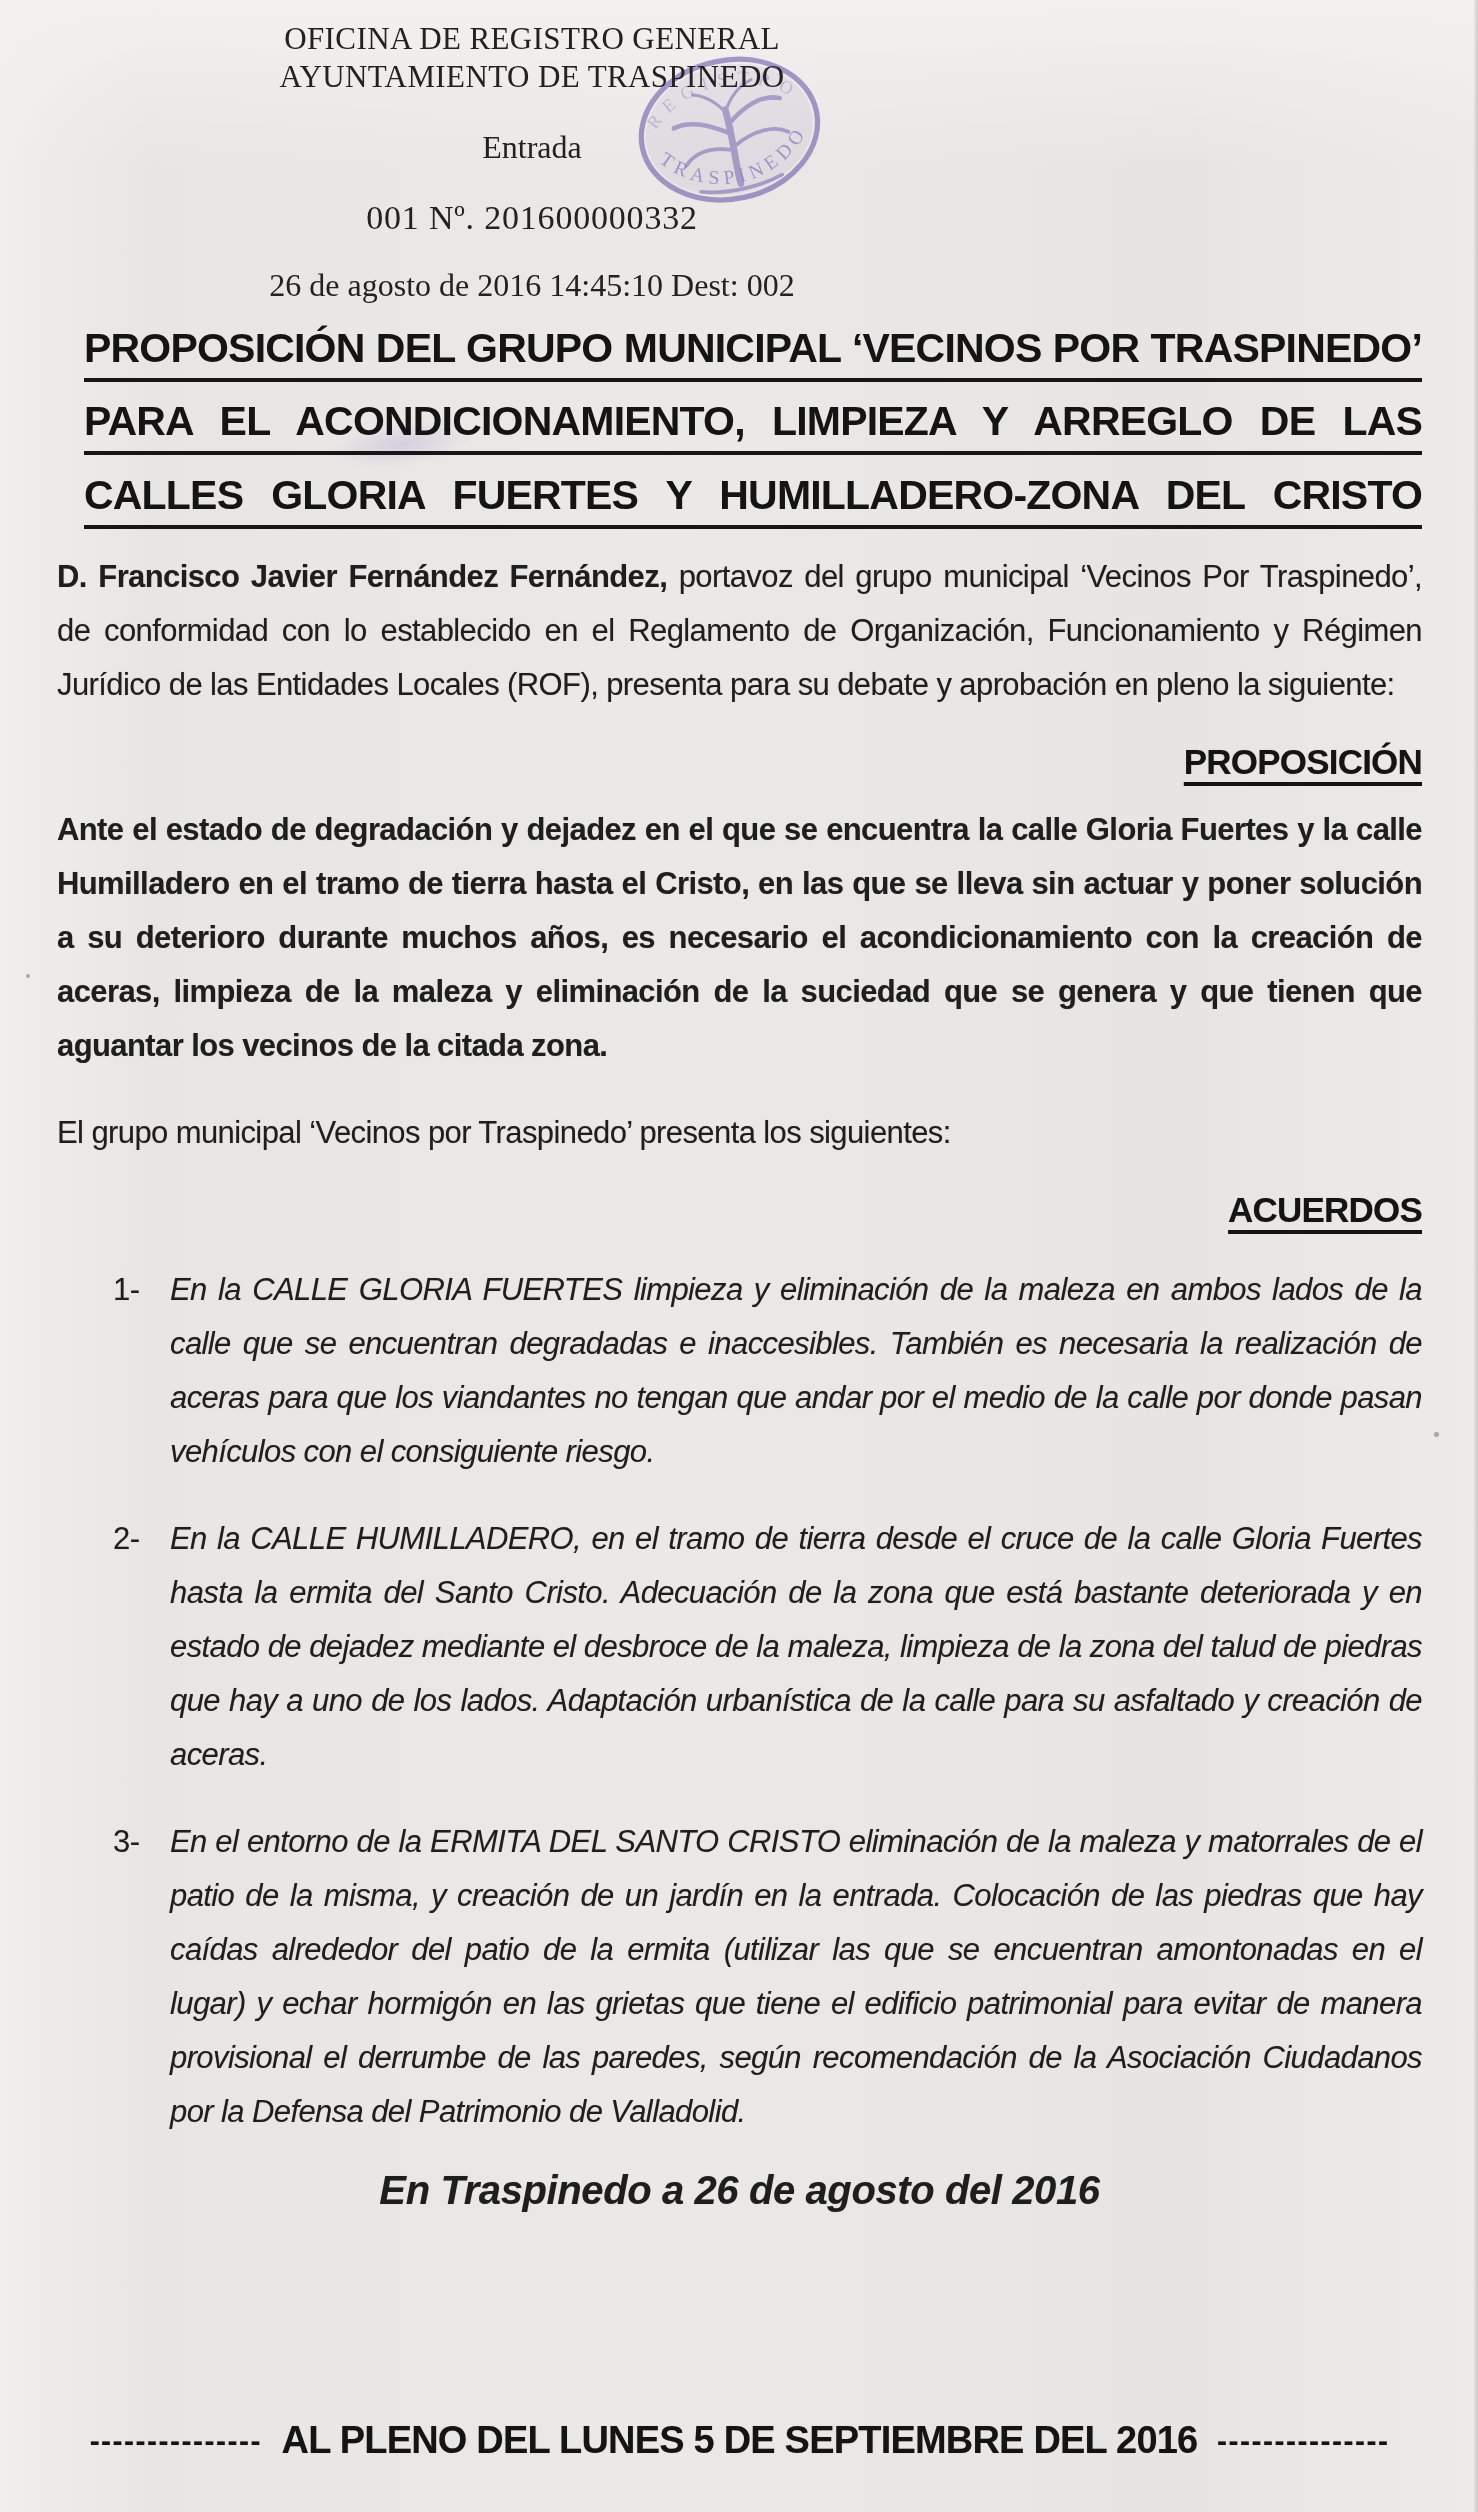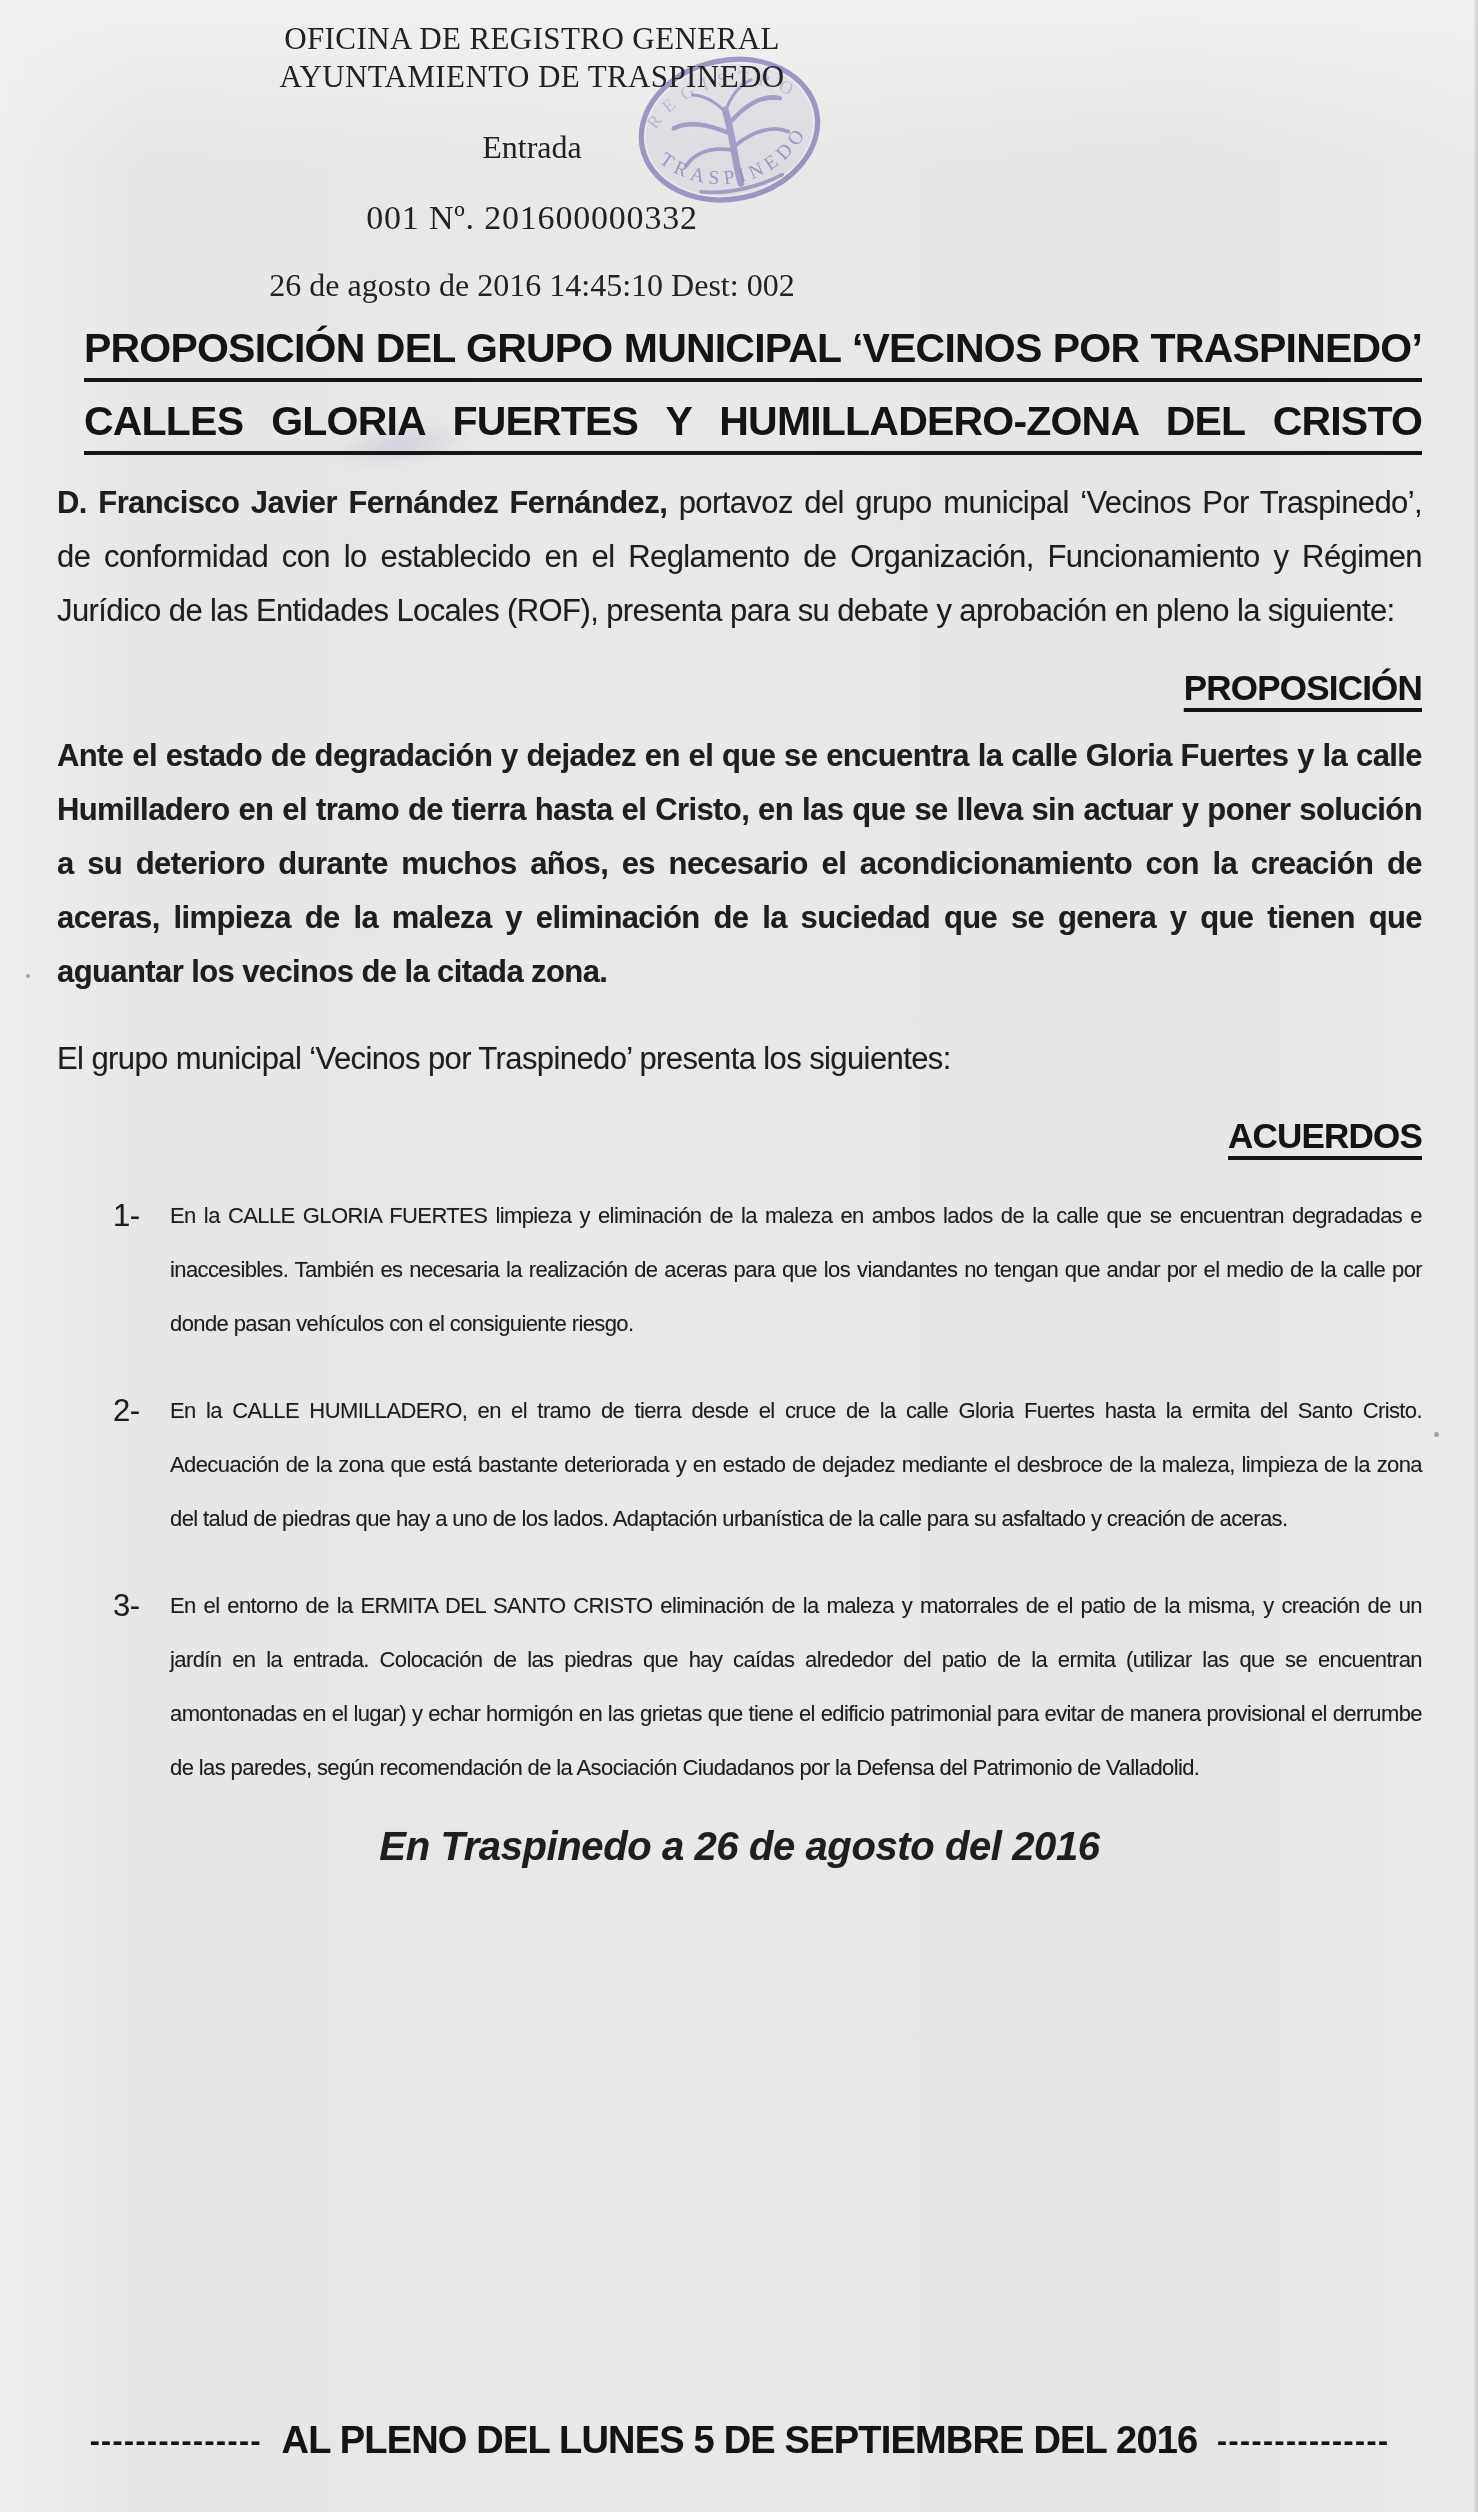--- a/index.html
+++ b/index.html
@@ -77,22 +77,23 @@
     text-decoration: underline; text-decoration-thickness: 3.8px; text-underline-offset: 7.5px;
     text-shadow: 0 0 0.8px rgba(25,25,25,.30);
   }
 
   .item { display: flex; margin: 33px 0 0 56px; }
   .item .num {
     flex: none; width: 57px; font-size: 31px; line-height: 54px; letter-spacing: -0.6px;
     text-shadow: 0 0 0.8px rgba(25,25,25,.30);
   }
   .item .txt {
-    flex: 1; font-size: 22px; line-height: 54px; letter-spacing: -0.6px; text-align: justify;
+    flex: 1; font-size: 31px; line-height: 54px; letter-spacing: -0.6px; text-align: justify;
     text-shadow: 0 0 0.8px rgba(25,25,25,.30);
+    font-style: italic;
   }
 
   .signature {
     margin-top: 29px; text-align: center;
     font-size: 40px; font-style: italic; font-weight: 600; letter-spacing: -0.4px;
     text-shadow: 0 0 0.8px rgba(25,25,25,.30);
   }
 
   .footer {
     position: absolute; left: 57px; right: 57px; bottom: 50px;
@@ -144,20 +145,21 @@
     <div class="header">
       <div class="h-line">OFICINA DE REGISTRO GENERAL</div>
       <div class="h-line">AYUNTAMIENTO DE TRASPINEDO</div>
       <div class="h-entrada">Entrada</div>
       <div class="h-number">001 Nº. 201600000332</div>
       <div class="h-date">26 de agosto de 2016 14:45:10 Dest: 002</div>
     </div>
 
     <div class="title">
       <div class="title-line">PROPOSICIÓN DEL GRUPO MUNICIPAL ‘VECINOS POR TRASPINEDO’</div>
+      <div class="title-line">PARA EL ACONDICIONAMIENTO, LIMPIEZA Y ARREGLO DE LAS</div>
       <div class="title-line">CALLES GLORIA FUERTES Y HUMILLADERO-ZONA DEL CRISTO</div>
     </div>
 
     <p class="para"><span class="bold">D. Francisco Javier Fernández Fernández,</span><span> portavoz del grupo municipal ‘Vecinos Por Traspinedo’, de conformidad con lo establecido en el Reglamento de Organización, Funcionamiento y Régimen Jurídico de las Entidades Locales (ROF), presenta para su debate y aprobación en pleno la siguiente:</span></p>
 
     <h2 class="doc-heading">PROPOSICIÓN</h2>
 
     <p class="para bold">Ante el estado de degradación y dejadez en el que se encuentra la calle Gloria Fuertes y la calle Humilladero en el tramo de tierra hasta el Cristo, en las que se lleva sin actuar y poner solución a su deterioro durante muchos años, es necesario el acondicionamiento con la creación de aceras, limpieza de la maleza y eliminación de la suciedad que se genera y que tienen que aguantar los vecinos de la citada zona.</p>
 
     <p class="para single">El grupo municipal ‘Vecinos por Traspinedo’ presenta los siguientes:</p>

